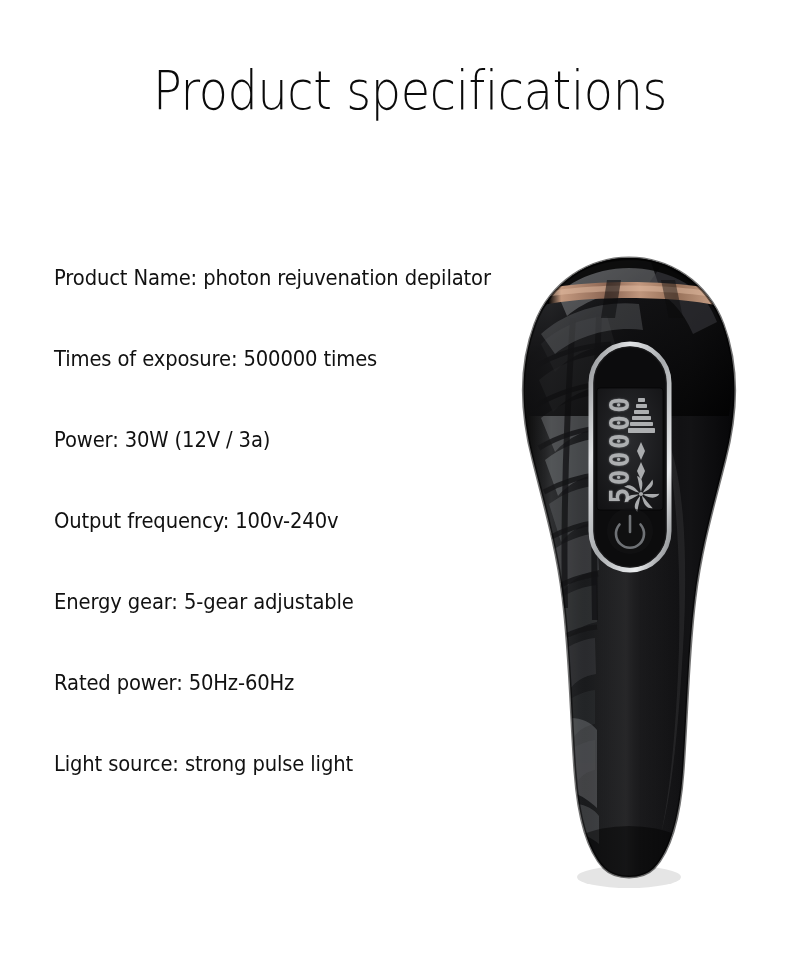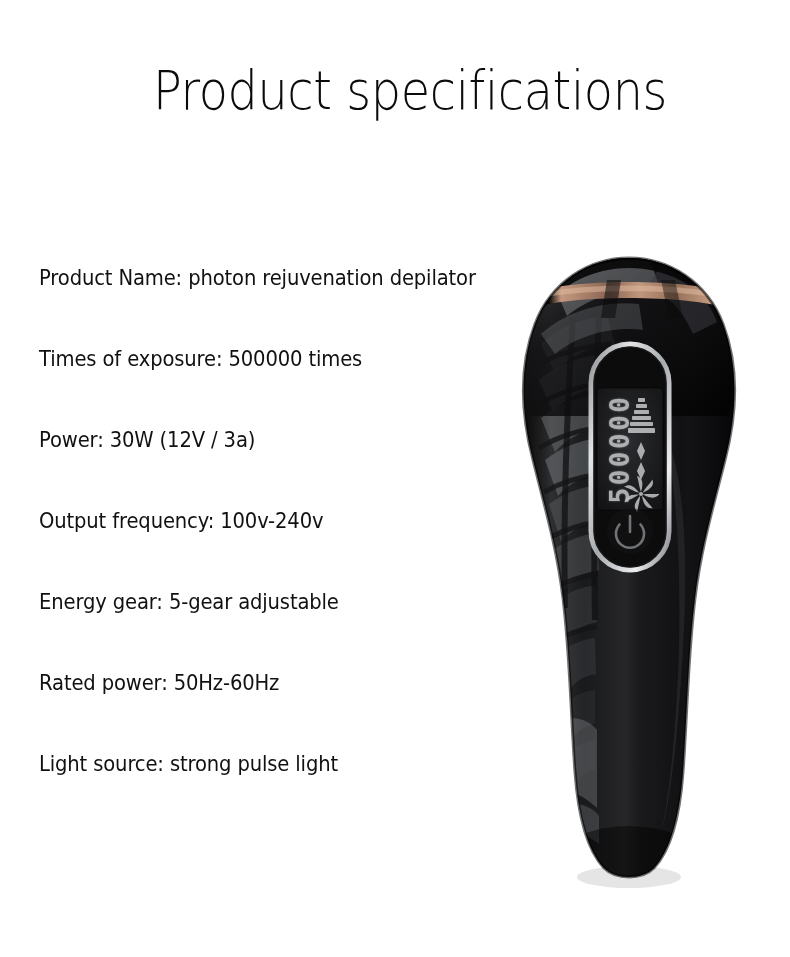--- a/index.html
+++ b/index.html
@@ -36,21 +36,21 @@
     color: #0b0b0b;
     line-height: 1.08;
     transform: scaleX(0.9);
     transform-origin: 50% 50%;
     white-space: nowrap;
   }
 
   
   #spec-list {
     position: absolute;
-    left: 24px;
+    left: 39px;
     top: 268px;
     width: 520px;
   }
   .spec-line {
     font-family: "DejaVu Sans", sans-serif;
     font-size: 20.5px;
     font-weight: 400;
     color: #111111;
     line-height: 1;
     height: 81px;

